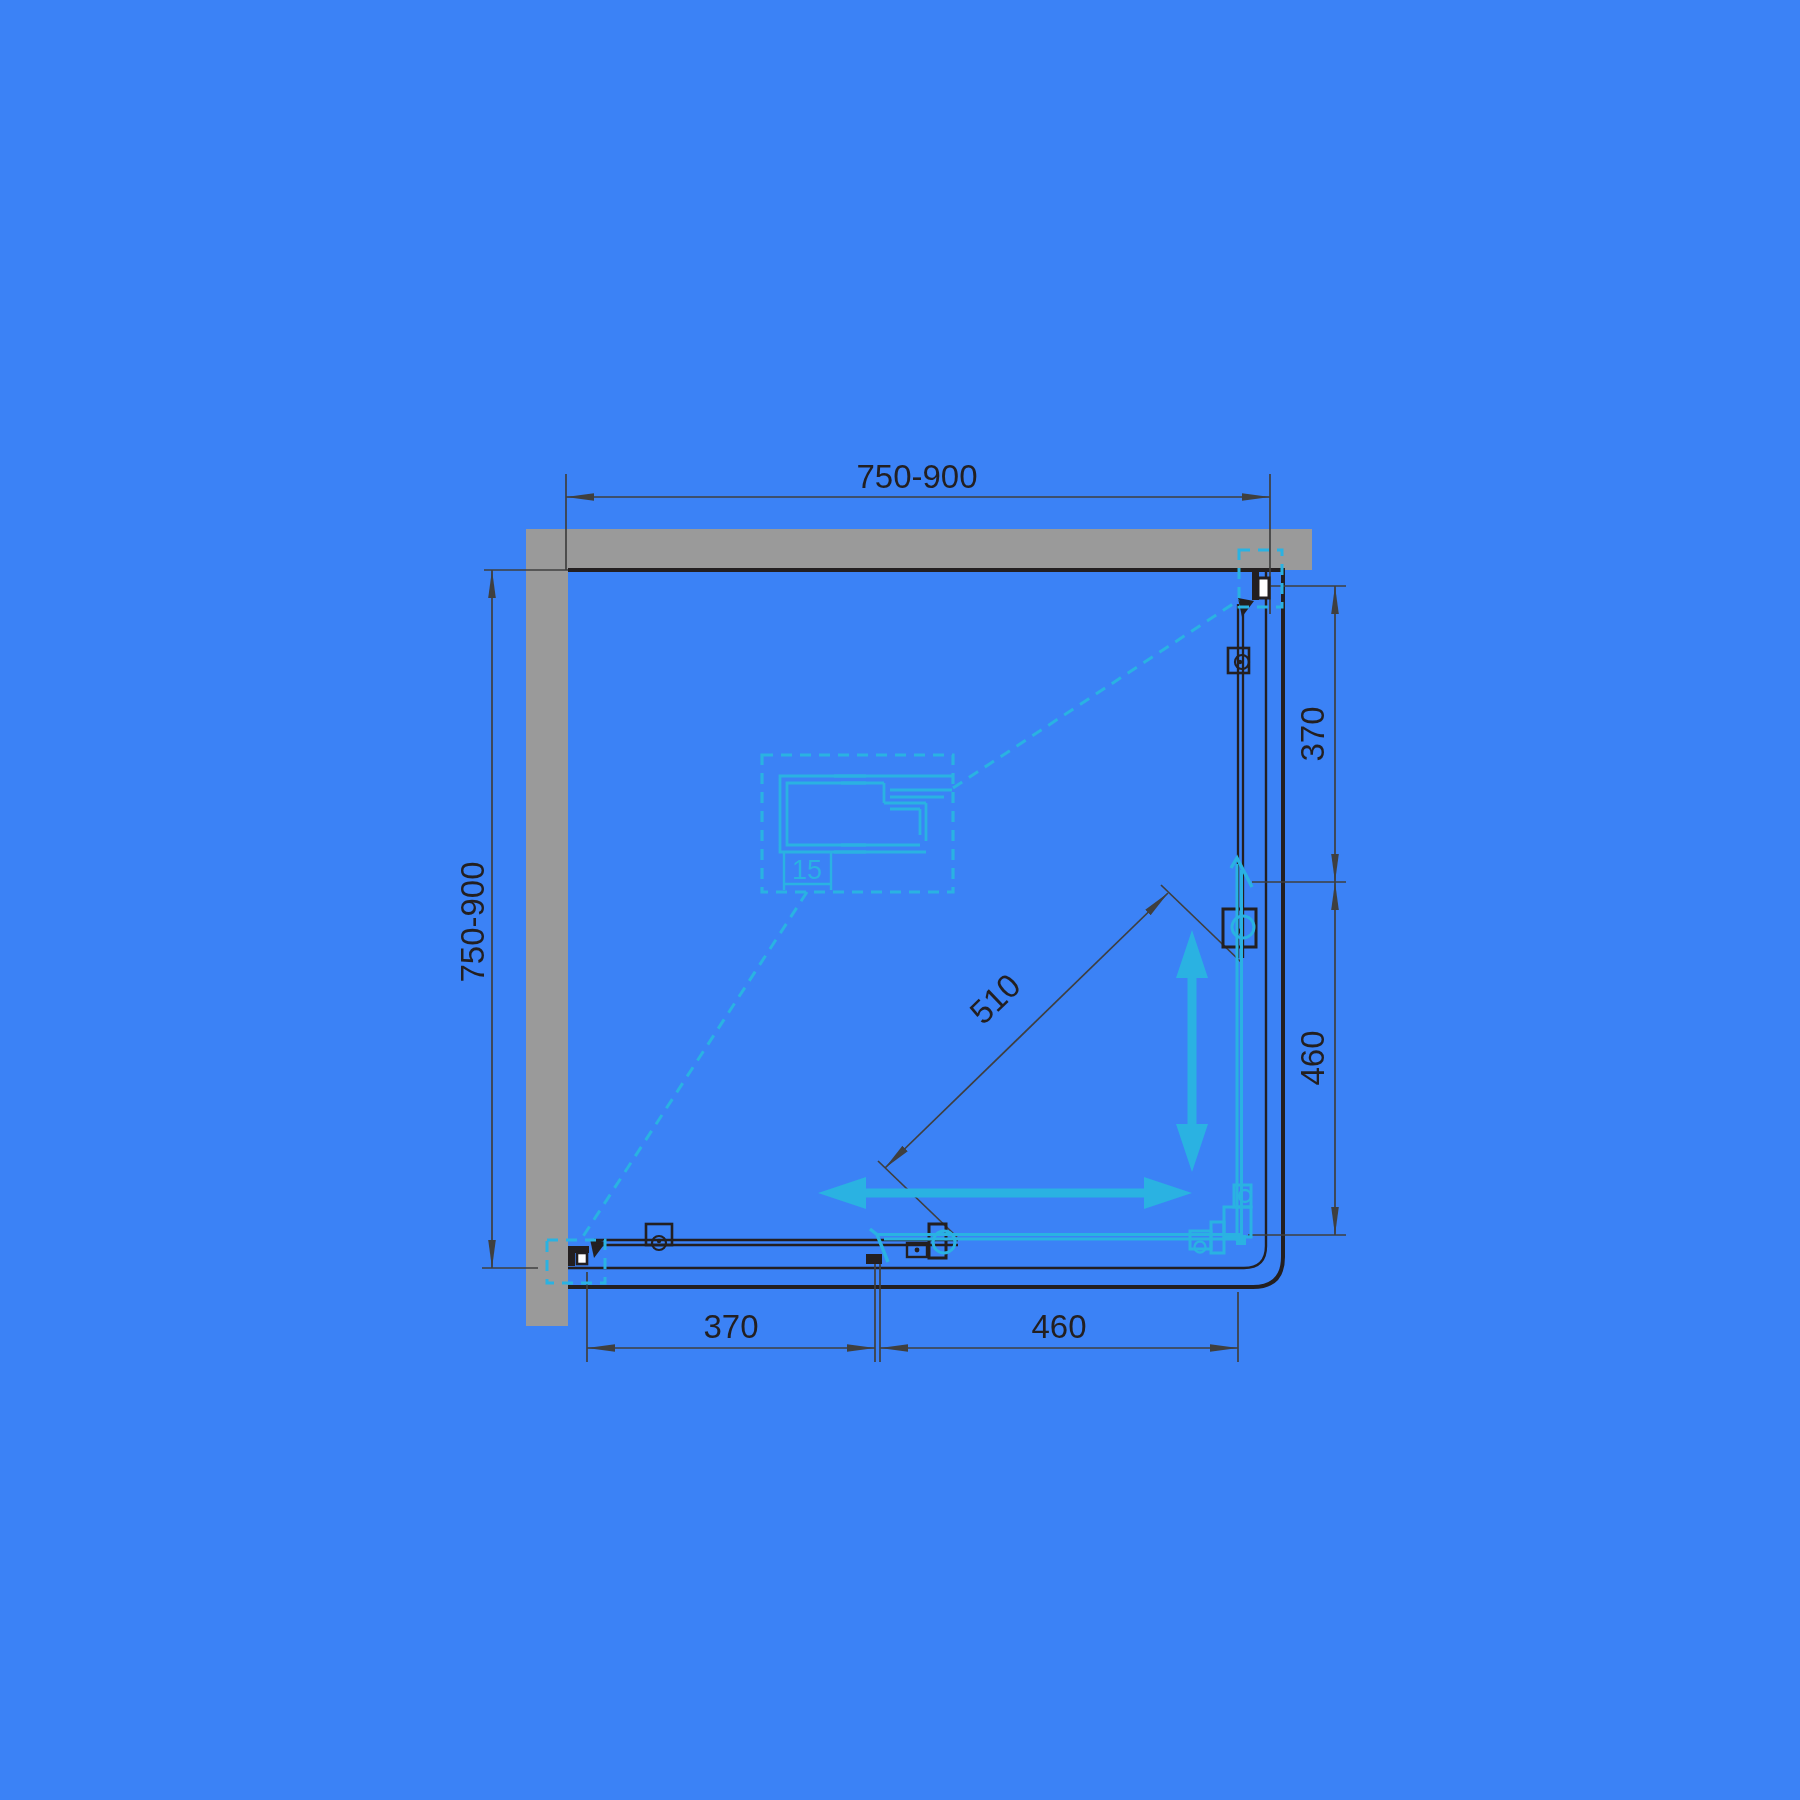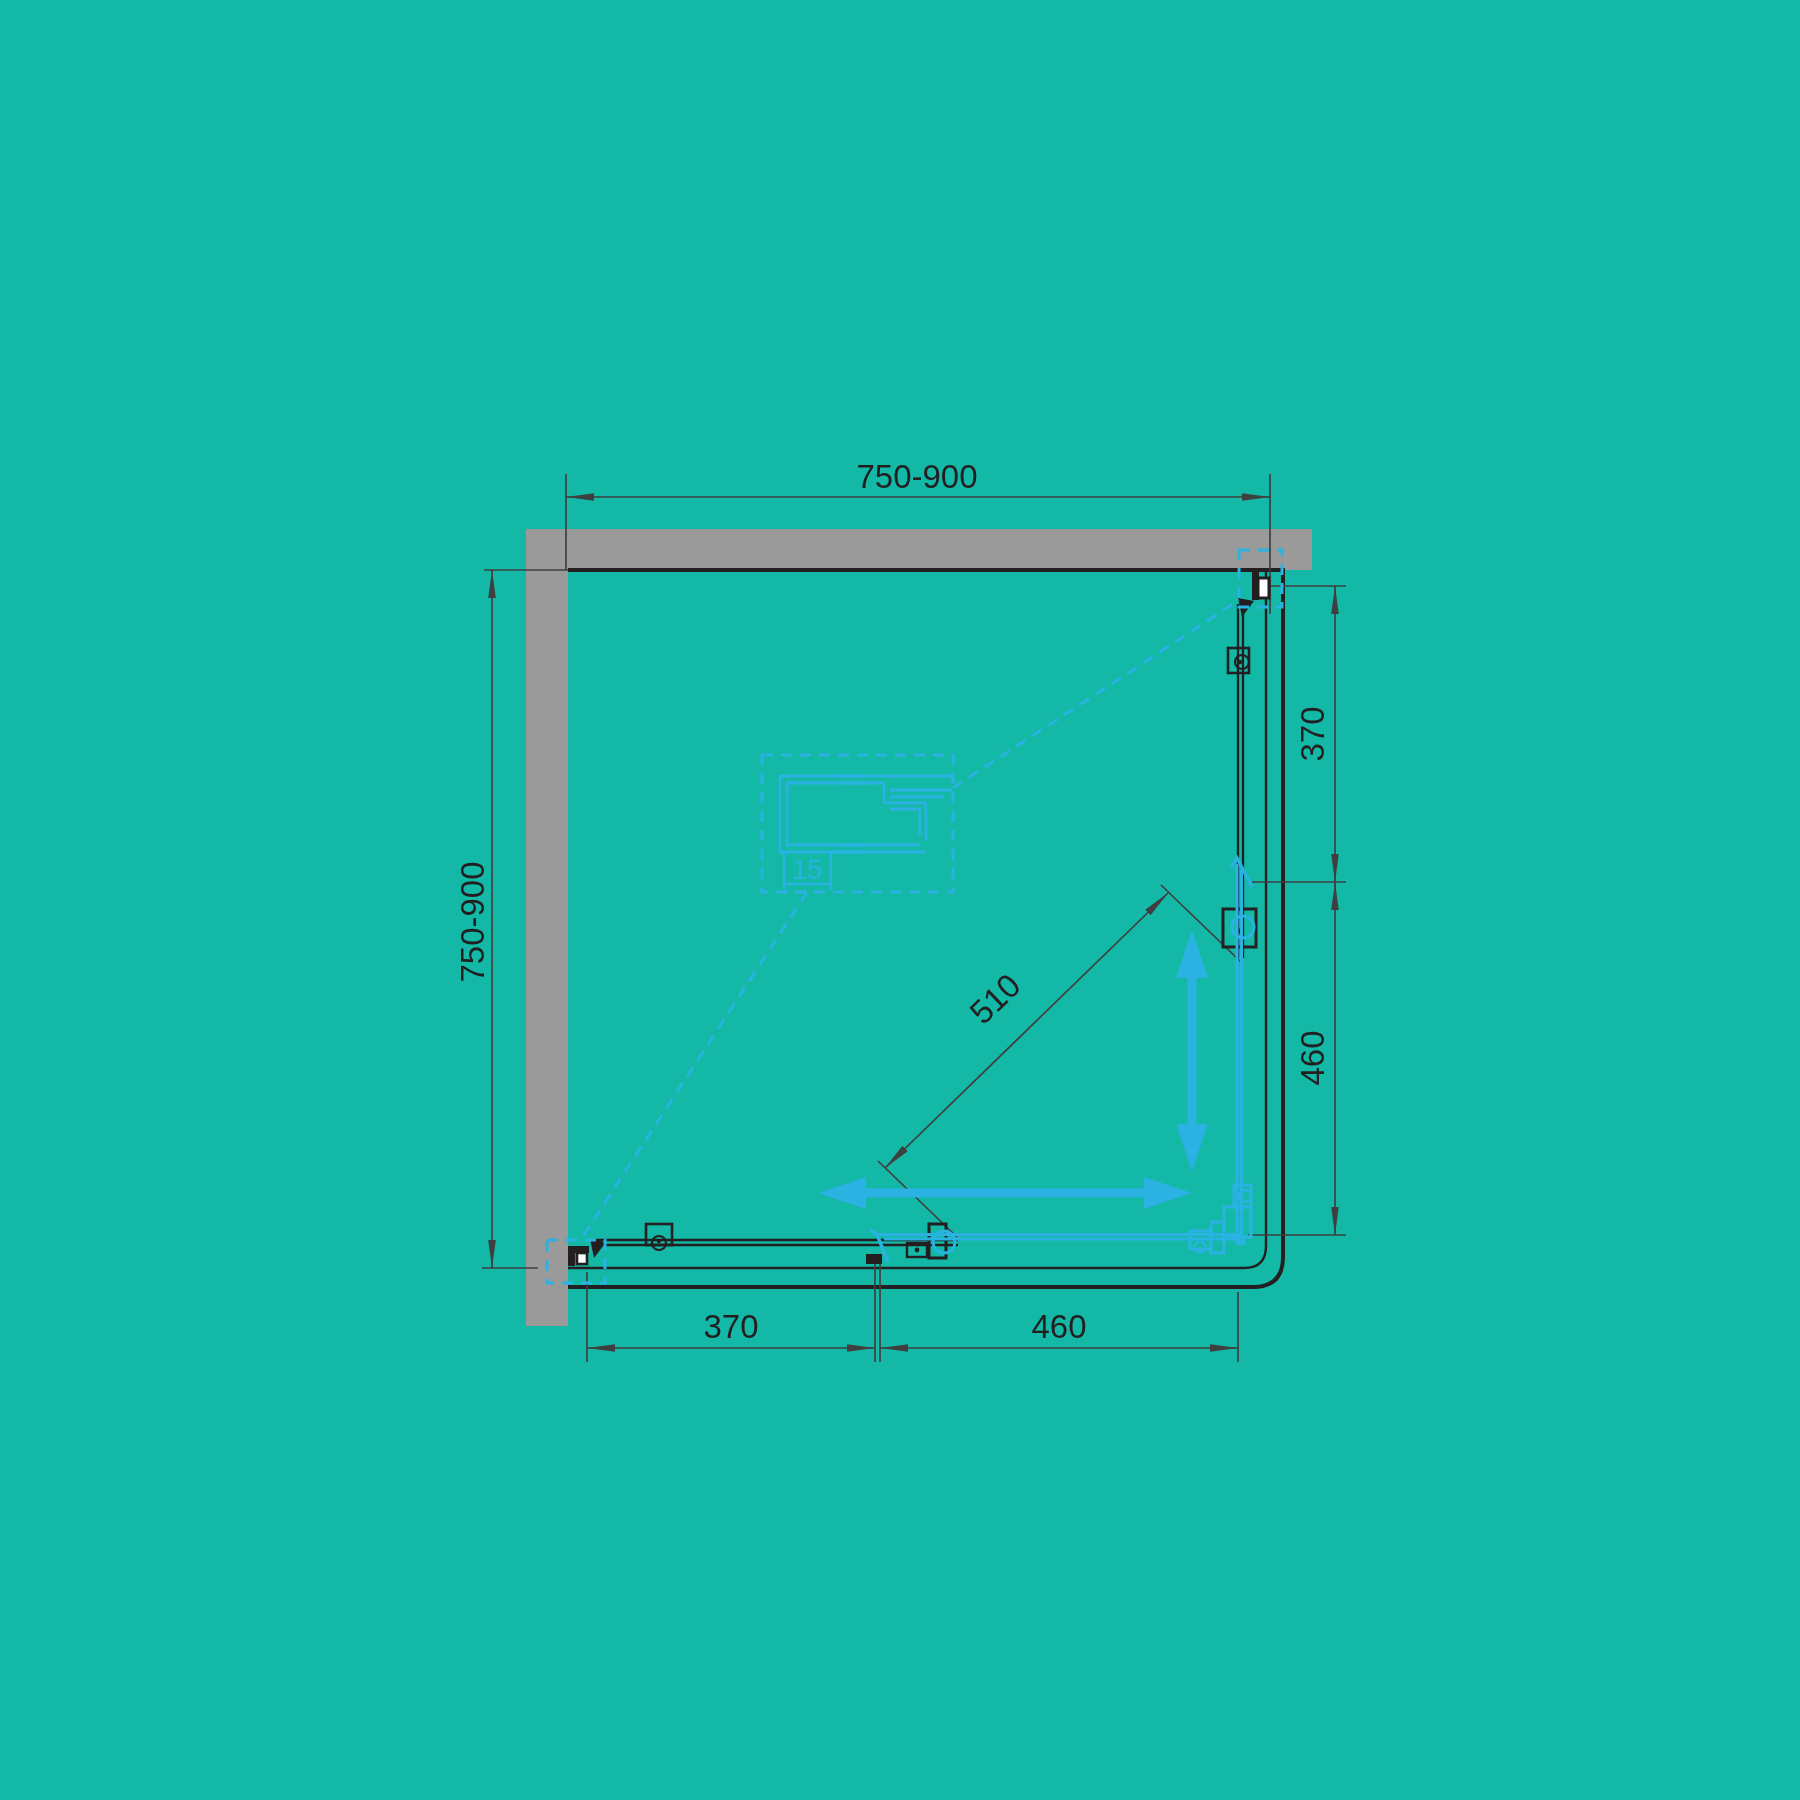--- a/index.html
+++ b/index.html
@@ -1,16 +1,16 @@
 <!DOCTYPE html>
 <html style="--accent_cyan: #2AB2E2; --wall_gray: #9A9A9A; --line_black: #231F20; --dim_line: #3F3F3F;"><head>
 <meta charset="utf-8">
 <style>
   html,body{margin:0;padding:0;background:#ffffff;}
-  #stage{position:relative;width:1800px;height:1800px;background:#14b8a6;overflow:hidden;}
+  #stage{position:relative;width:1800px;height:1800px;background:#3b82f6;overflow:hidden;}
   svg{position:absolute;left:0;top:0;}
   .wall{fill:var(--wall_gray);stroke:none;}
   .blk{stroke:var(--line_black);fill:none;stroke-linecap:butt;}
   .blkfill{fill:var(--line_black);stroke:none;}
   .dim{stroke:var(--dim_line);stroke-width:1.7;fill:none;}
   .dimtxt{font-family:"Liberation Sans",sans-serif;font-size:33px;fill:var(--line_black);}
   .arrowhead{fill:var(--dim_line);}
   .cy{stroke:var(--accent_cyan);fill:none;stroke-linecap:butt;}
   .cyfill{fill:var(--accent_cyan);stroke:none;}
   .dash{stroke-dasharray:11 8;}

